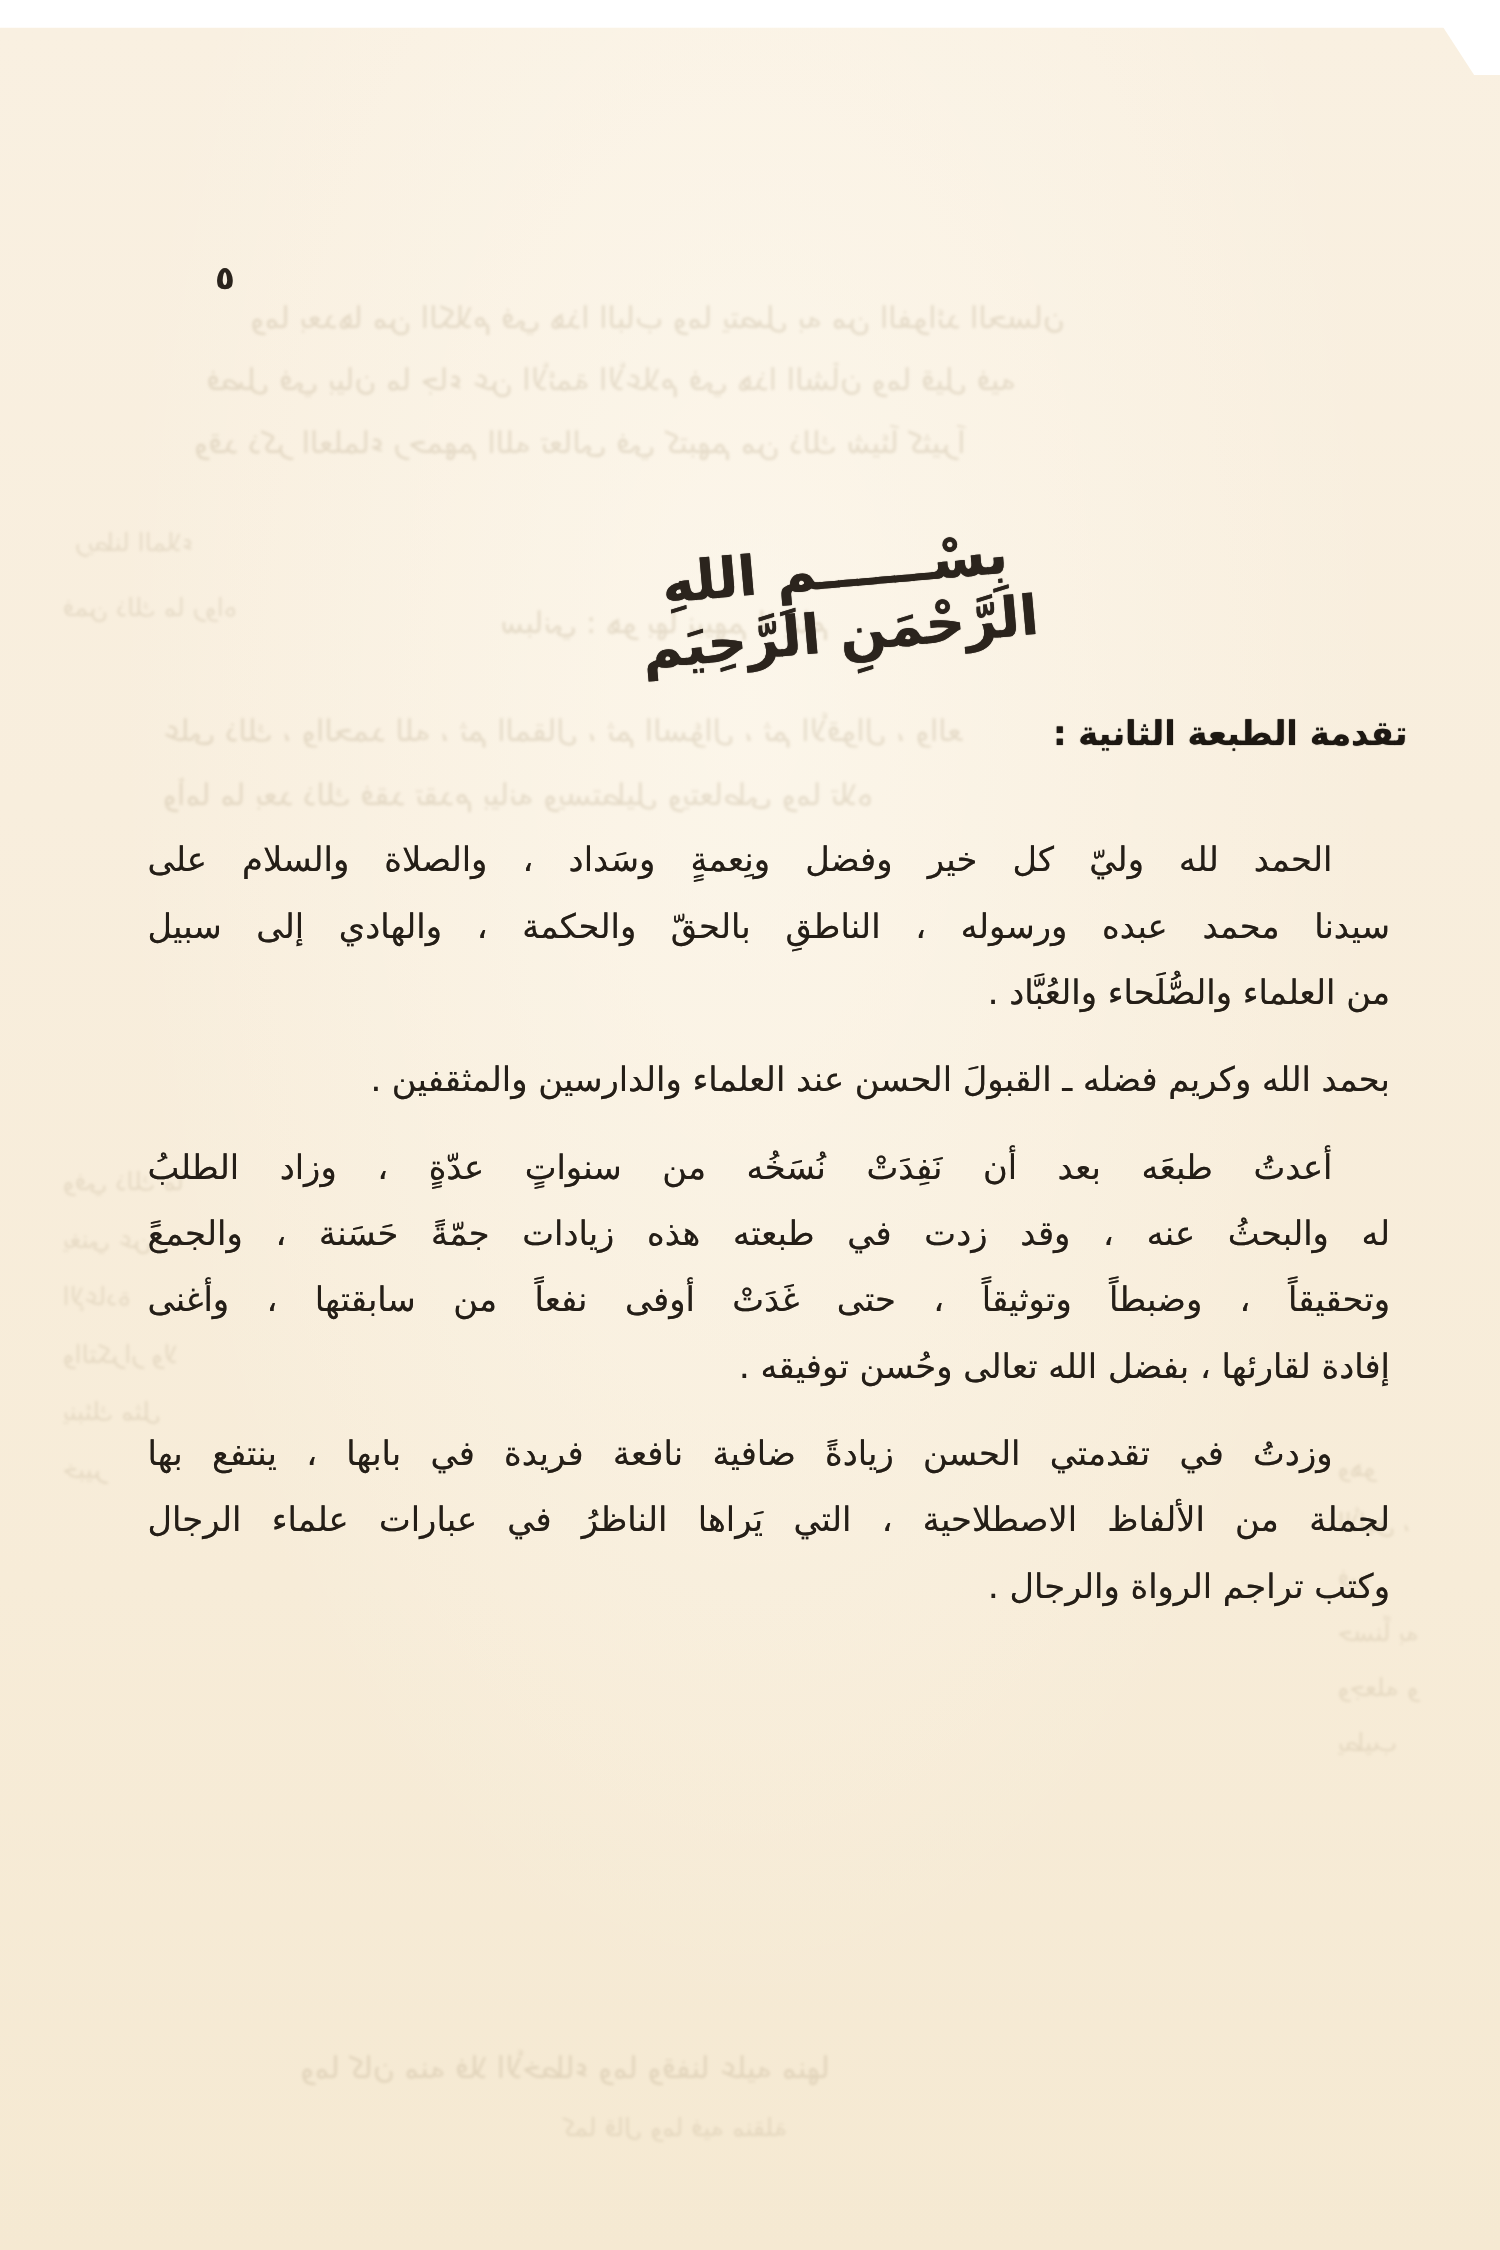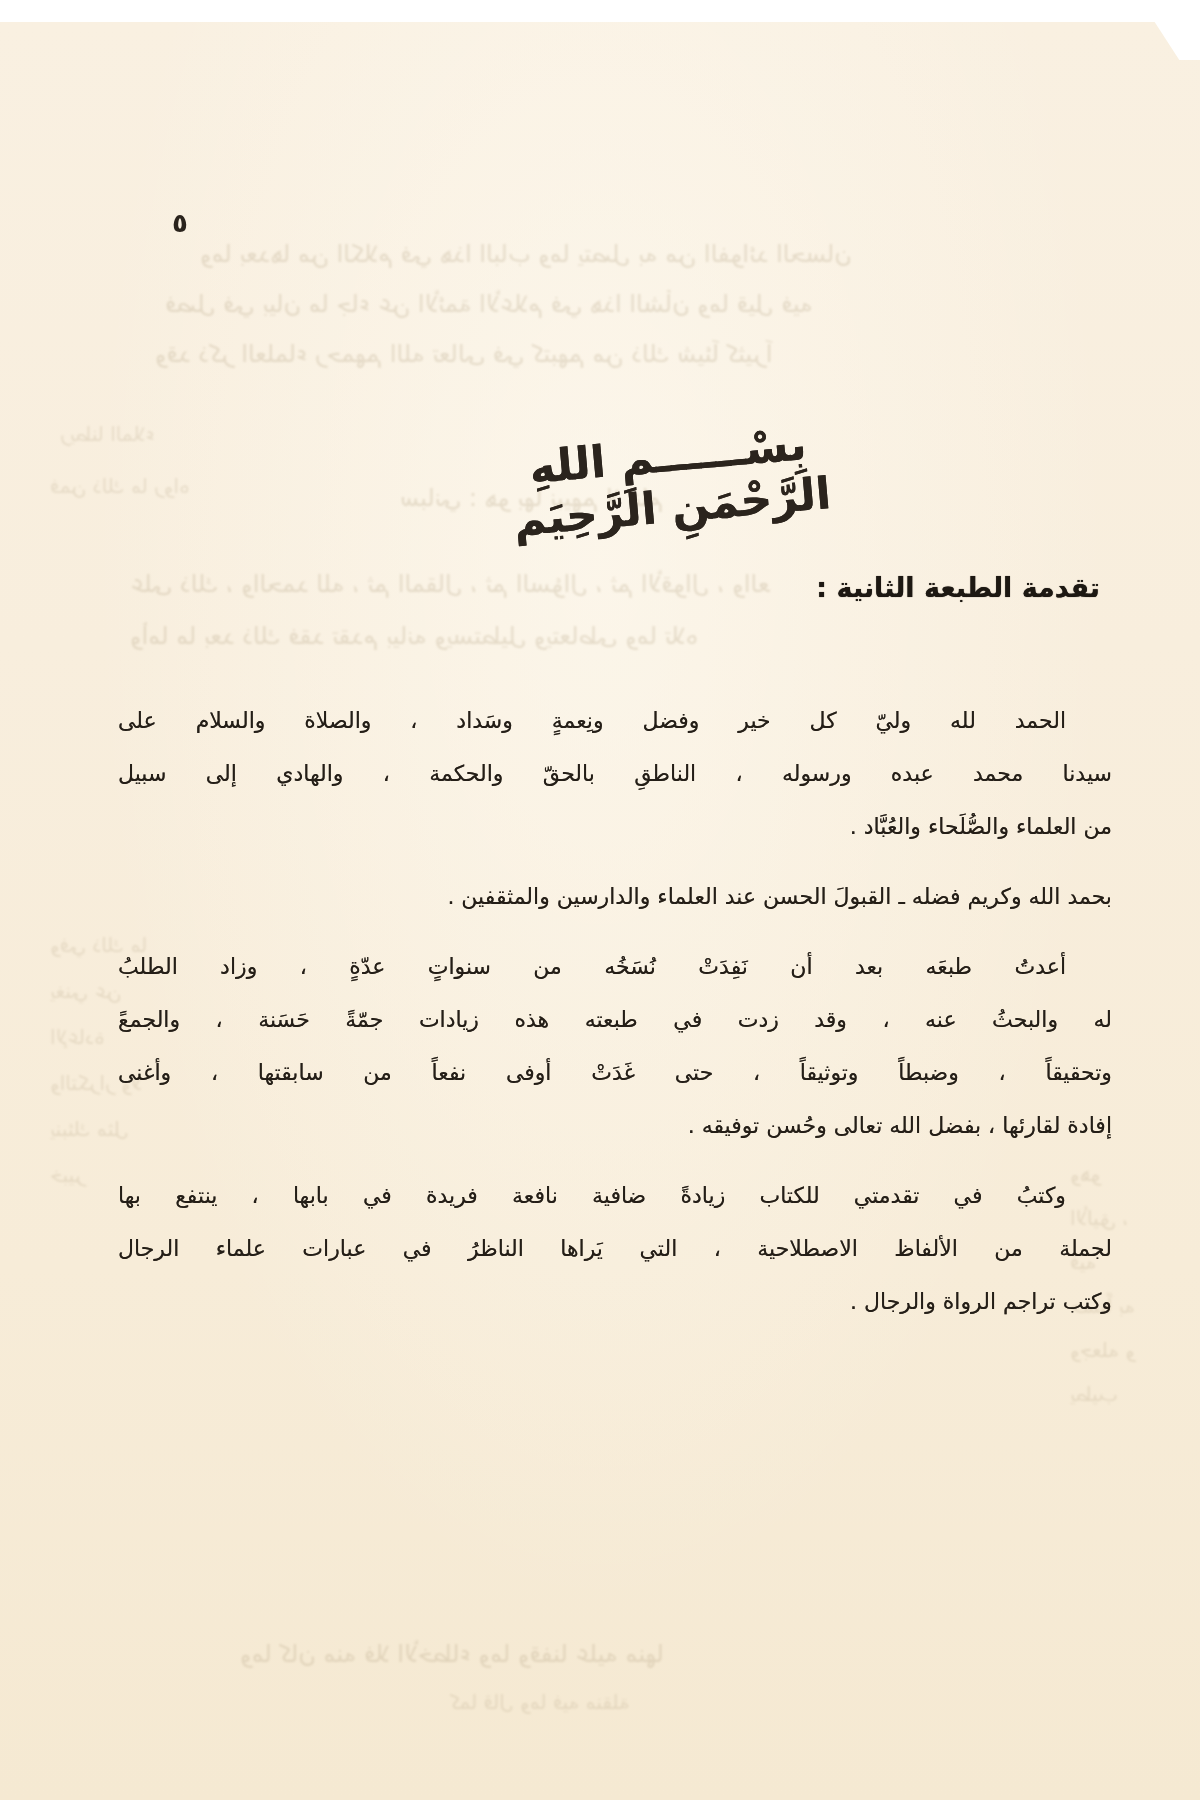--- a/index.html
+++ b/index.html
@@ -23,29 +23,29 @@
   }
   .basmala{
     position:absolute;left:470px;top:408px;width:400px;
     text-align:center;direction:rtl;
     font-size:44px;font-weight:bold;color:#2b241d;
     transform:rotate(-5deg);
     letter-spacing:-1px;
     text-shadow:0 0 .6px #2b241d;
   }
   .heading{
-    position:absolute;right:100px;top:550px;
+    position:absolute;right:74px;top:550px;
     direction:rtl;font-size:27px;font-weight:bold;color:#1d1812;
     letter-spacing:0px;
     text-shadow:0 0 .8px #1d1812;
   }
   .body-text{
-    position:absolute;right:88px;left:118px;top:672px;
+    position:absolute;right:88px;left:118px;top:640px;
     direction:rtl;
-    font-size:22px;line-height:53px;color:#241e17;
+    font-size:27px;line-height:53px;color:#241e17;
     text-shadow:0 0 .4px rgba(36,30,23,.7);
   }
   .para{margin:0 0 17px 0;}
   .line{text-align:justify;text-align-last:justify;white-space:nowrap;}
   .line.first{padding-right:46px;}
   .line.last{text-align-last:right;}
   .ghost{
     position:absolute;direction:rtl;color:#b4a384;opacity:.30;
     filter:blur(1.1px);transform:scaleX(-1);
     font-size:24px;white-space:nowrap;overflow:hidden;
@@ -86,21 +86,21 @@
       <div class="para">
         <div class="line last">بحمد الله وكريم فضله ـ القبولَ الحسن عند العلماء والدارسين والمثقفين .</div>
       </div>
       <div class="para">
         <div class="line first">أعدتُ طبعَه بعد أن نَفِدَتْ نُسَخُه من سنواتٍ عدّةٍ ، وزاد الطلبُ</div>
         <div class="line">له والبحثُ عنه ، وقد زدت في طبعته هذه زيادات جمّةً حَسَنة ، والجمعً</div>
         <div class="line">وتحقيقاً ، وضبطاً وتوثيقاً ، حتى غَدَتْ أوفى نفعاً من سابقتها ، وأغنى</div>
         <div class="line last">إفادة لقارئها ، بفضل الله تعالى وحُسن توفيقه .</div>
       </div>
       <div class="para">
-        <div class="line first">وكتبُ في تقدمتي للكتاب زيادةً ضافية نافعة فريدة في بابها ، ينتفع بها</div>
+        <div class="line first">وزدتُ في تقدمتي الحسن زيادةً ضافية نافعة فريدة في بابها ، ينتفع بها</div>
         <div class="line">لجملة من الألفاظ الاصطلاحية ، التي يَراها الناظرُ في عبارات علماء الرجال</div>
         <div class="line last">وكتب تراجم الرواة والرجال .</div>
       </div>
     </div>
 
 </div>
 
 <div class="white-edge-top"></div>
 <div class="white-corner-tr"></div>
 

